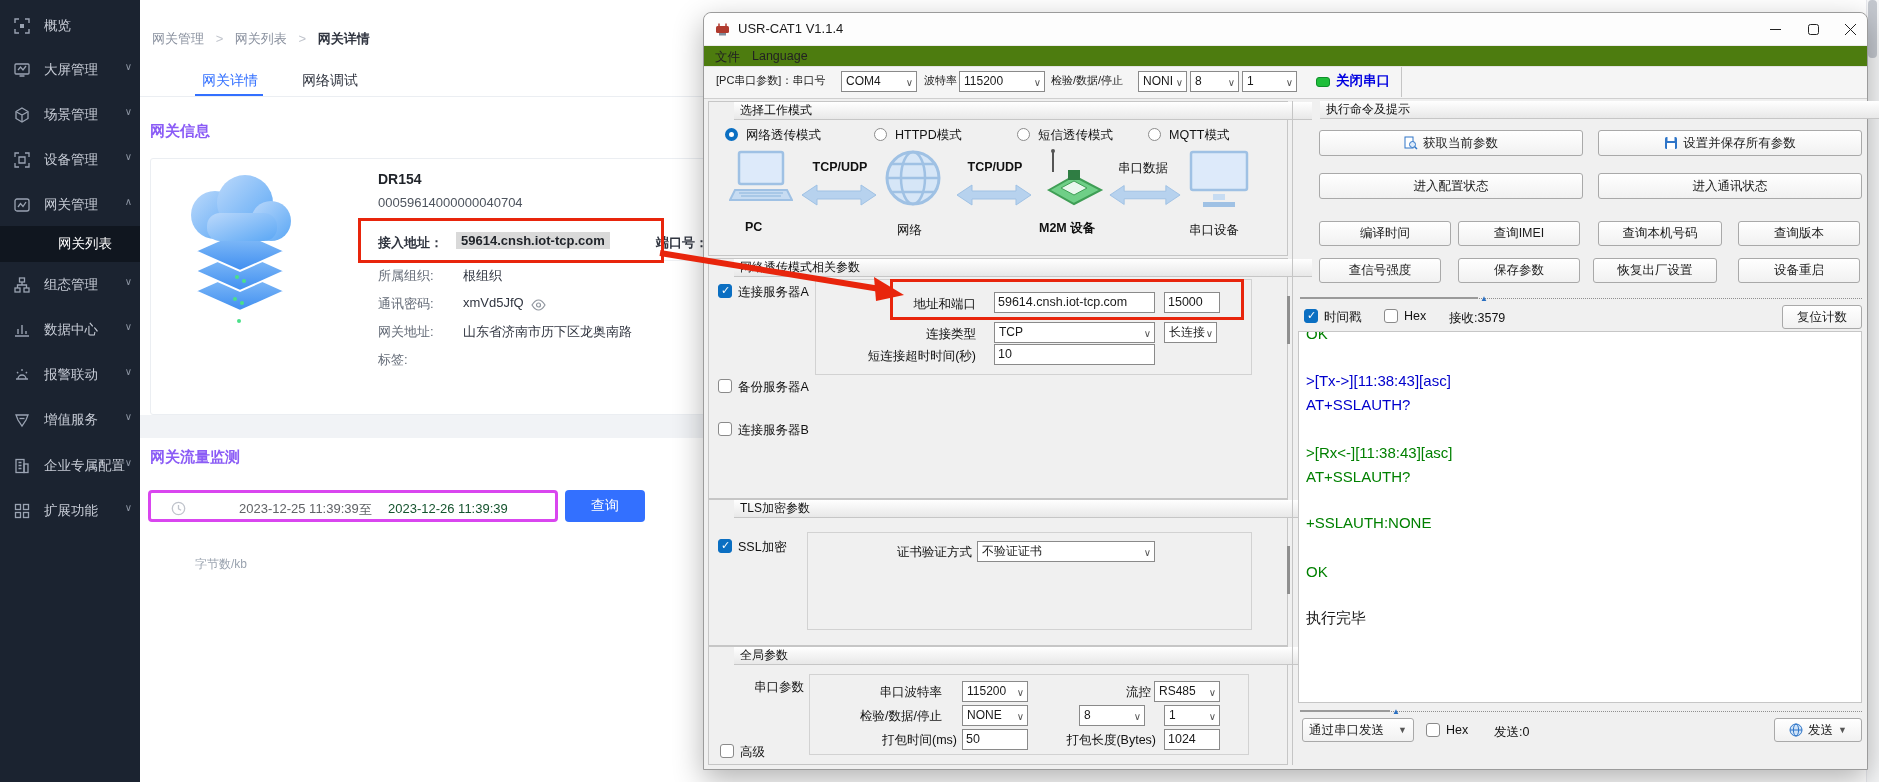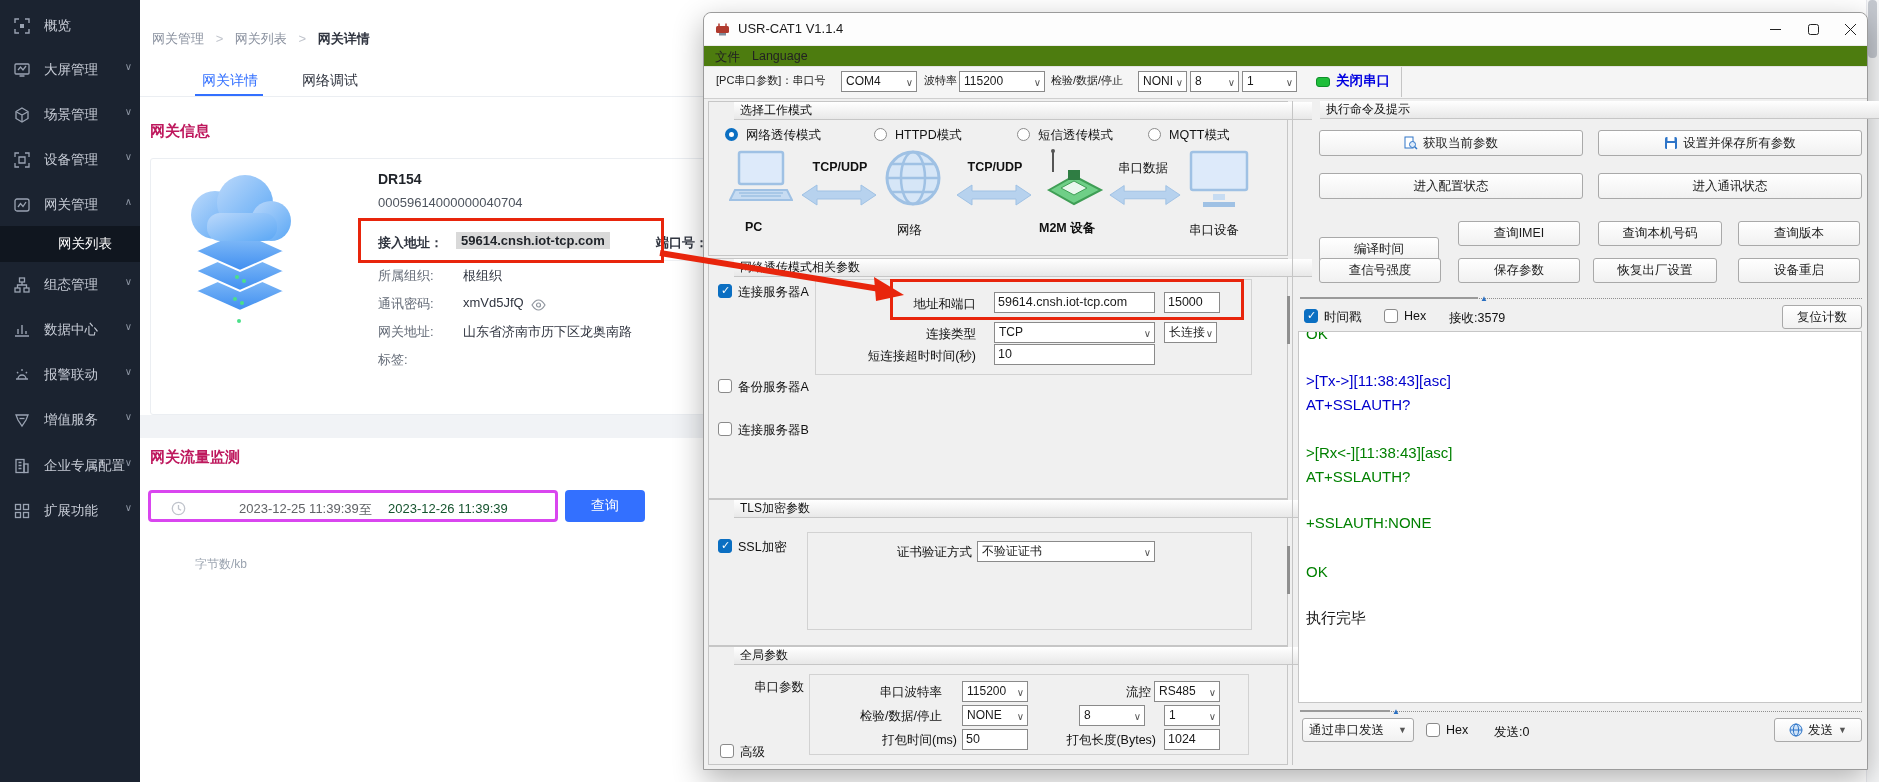--- a/index.html
+++ b/index.html
@@ -14,21 +14,21 @@
   .side-item .icn { position:absolute; left:14px; top:10px; width:16px; height:16px; color:#9aa3b2; }
   .side-item .chev { position:absolute; right:8px; top:9px; font-size:10px; color:#8b93a1; }
   .chev-d::after { content:"∨"; } .chev-u::after { content:"∧"; }
   .side-sel { background:#10161f; color:#fff; }
   .side-sel .lbl { left:58px; }
 
   
   .crumb { color:#8a919f; font-size:13px; } .crumb b { color:#303540; font-weight:bold; }
   .tab { font-size:14px; color:#303540; cursor:pointer; }
   .tab.on { color:#3370ff; }
-  .sec-title { font-size:15px; font-weight:bold; color:#be185d; }
+  .sec-title { font-size:15px; font-weight:bold; color:#8b5cf6; }
   .kv-l { color:#646b77; font-size:13px; } .kv-v { color:#303540; font-size:13px; }
   #gw-card { left:150px; top:158px; width:1700px; height:257px; background:#fff;
              border:1px solid #ebeef2; border-radius:3px; }
   #red-box-web { left:358px; top:218px; width:306px; height:45px; border:3px solid #e8250c; z-index:30; background:transparent; }
   .chip { background:#d9d9d9; padding:1px 5px; font-weight:bold; color:#1f2329; }
   #gray-band { left:140px; top:415px; width:1739px; height:23px; background:#f1f3f6; }
   #date-box { left:148px; top:490px; width:410px; height:32px; border:3px solid #d946ef; border-radius:4px; background:#fff; }
   #query-btn { left:565px; top:490px; width:80px; height:32px; background:#3370ff; color:#fff;
                border-radius:4px; font-size:14px; display:flex; align-items:center; justify-content:center; }
 
@@ -441,21 +441,21 @@
         <rect x="3" y="7" width="8" height="6" fill="#fff"></rect>
       </svg>
     <span>设置并保存所有参数</span>
   </div>
   <div class="wbtn" style="left:615px; top:160px; width:264px; height:26px">
       <span>进入配置状态</span>
     </div>
   <div class="wbtn" style="left:894px; top:160px; width:264px; height:26px">
       <span>进入通讯状态</span>
     </div>
-  <div class="wbtn" style="left:615px; top:224px; width:120px; height:25px">
+  <div class="wbtn" style="left:615px; top:208px; width:132px; height:25px">
       <span>编译时间</span>
     </div>
   <div class="wbtn" style="left:754px; top:208px; width:122px; height:25px">
       <span>查询IMEI</span>
     </div>
   <div class="wbtn" style="left:894px; top:208px; width:124px; height:25px">
       <span>查询本机号码</span>
     </div>
   <div class="wbtn" style="left:1034px; top:208px; width:122px; height:25px">
       <span>查询版本</span>

